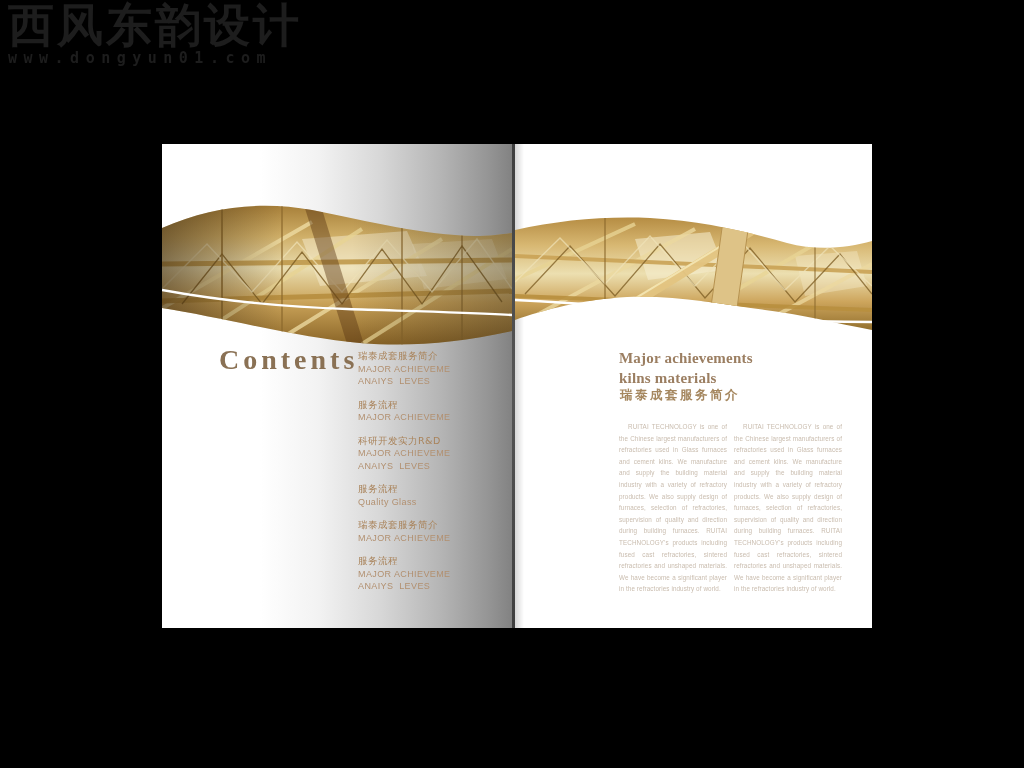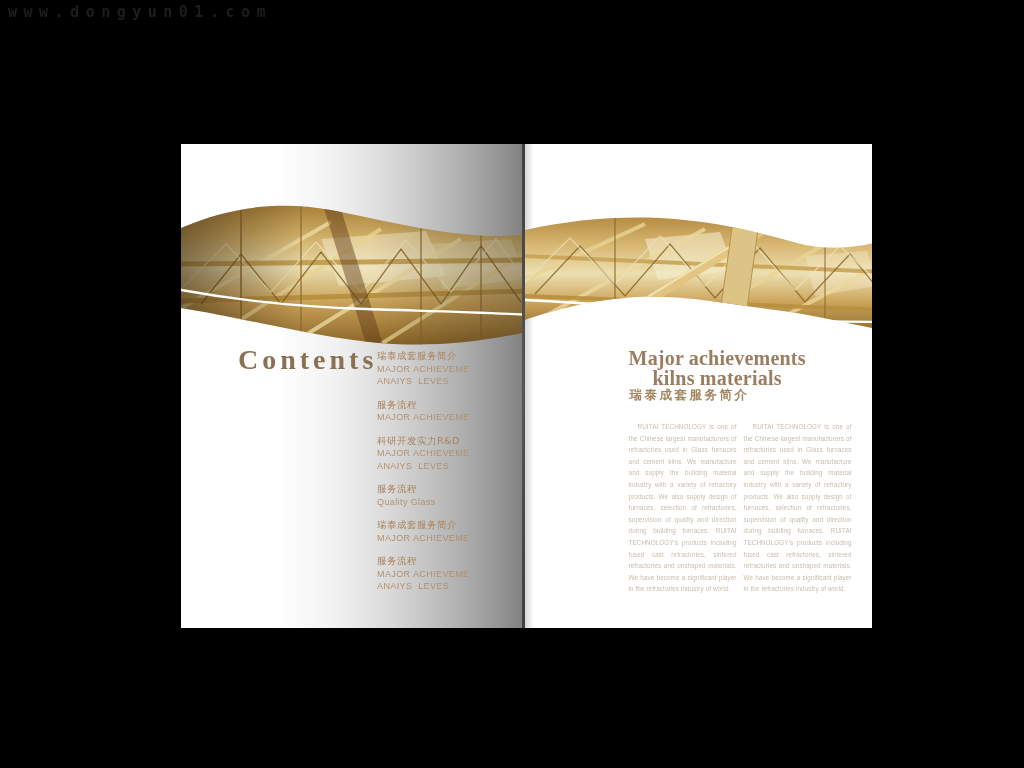--- a/index.html
+++ b/index.html
@@ -11,55 +11,56 @@
   .wm-cn{font-family:"DejaVu Sans", sans-serif;font-weight:bold;font-size:46px;
          letter-spacing:3px;line-height:46px;}
   .wm-url{font-family:"DejaVu Sans Mono", monospace;font-weight:bold;font-size:15px;
           letter-spacing:6.5px;margin-top:1px;}
 
   
   .spread{position:absolute;left:162px;top:144px;width:710px;height:484px;display:flex;}
   .page{position:relative;height:484px;overflow:hidden;}
   .page-left{width:350px;
     background:linear-gradient(90deg,#ffffff 0%,#ffffff 28%,#f2f2f2 45%,
-               #d8d8d8 62%,#b4b4b4 80%,#939393 94%,#828282 100%);margin-left:19px;}
+               #d8d8d8 62%,#b4b4b4 80%,#939393 94%,#828282 100%);}
   .spine{width:3px;background:linear-gradient(180deg,#3f3f3f,#565656 50%,#3f3f3f);}
   .page-right{width:357px;background:#ffffff;}
   .page-right::before{content:"";position:absolute;left:0;top:0;bottom:0;width:9px;
     background:linear-gradient(to right,rgba(0,0,0,.16),rgba(0,0,0,0));pointer-events:none;}
 
   .band-svg{position:absolute;left:0;top:0;}
 
   
   .contents-title{position:absolute;left:57px;top:202px;margin:0;
     font-family:"Liberation Serif", serif;font-weight:bold;font-size:28px;
     letter-spacing:4px;color:#8a7154;line-height:28px;}
   .toc{position:absolute;left:196px;top:206px;}
   .toc-item{margin-bottom:11px;}
   .toc-cn{font-size:9.5px;color:#a9835a;line-height:12.5px;letter-spacing:.5px;
     font-family:"DejaVu Sans", sans-serif;}
   .toc-en{font-size:9px;color:#b29070;line-height:12.5px;letter-spacing:.4px;white-space:pre;}
 
   
   .heading{position:absolute;left:104px;top:204px;
-    font-family:"Liberation Serif", serif;font-weight:bold;font-size:20px;
-    color:#9b7e61;line-height:20px;letter-spacing:.2px;text-align:center;}
+    font-family:"Liberation Serif", serif;font-weight:bold;font-size:15px;
+    color:#9b7e61;line-height:20px;letter-spacing:.2px;}
   .subtitle-cn{position:absolute;left:105px;top:243px;
     font-family:"DejaVu Sans", sans-serif;font-weight:bold;
     font-size:12.5px;color:#a5875f;letter-spacing:2.5px;}
   .columns{position:absolute;left:104px;top:277px;width:242px;display:flex;gap:7px;}
   .col{width:108px;margin:0;font-size:6.3px;line-height:11.6px;color:#c9bcae;
     text-align:justify;text-indent:9px;letter-spacing:.1px;}
 </style>
 </head>
 <body>
 
 <div class="stage">
 
   <div class="watermark">
+    <div class="wm-cn">西风东韵设计</div>
     <div class="wm-url">www.dongyun01.com</div>
   </div>
 
   <div class="spread">
 
     <div class="page page-left">
       <svg class="band-svg" width="350" height="484" viewBox="0 0 350 484">
         <defs>
           <linearGradient id="goldL" x1="0" y1="0" x2="0" y2="1">
             <stop offset="0" stop-color="#a8803a"></stop>

